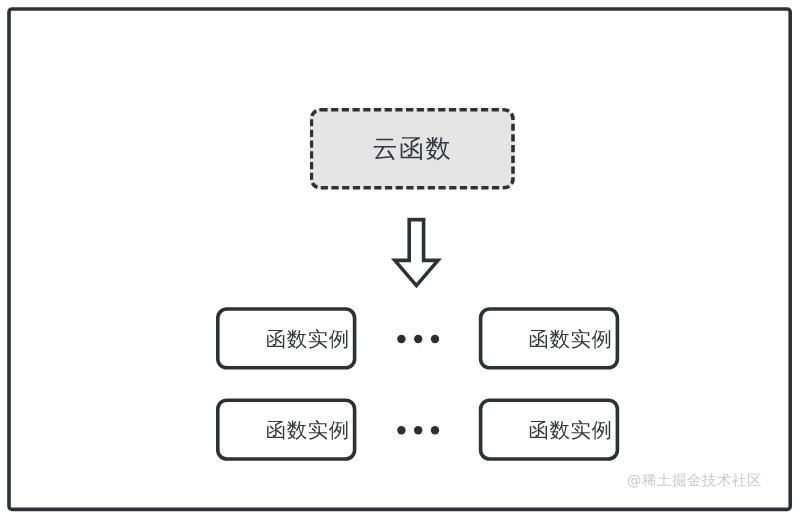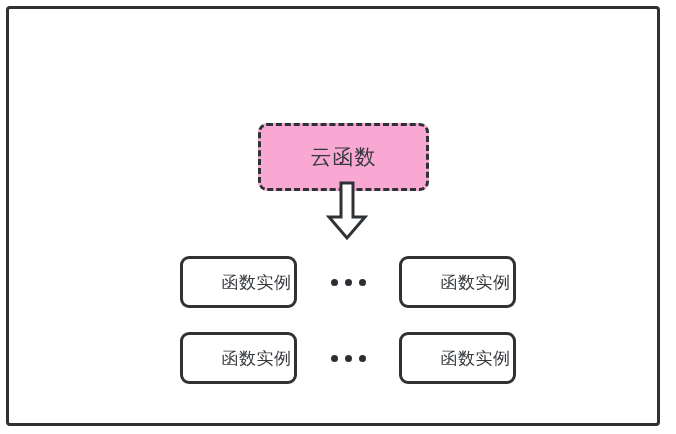--- a/index.html
+++ b/index.html
@@ -47,27 +47,27 @@
     font-weight: bold;
     color: #2b2f33;
     letter-spacing: 1px;
     line-height: 38px;
   }
 
   
   .cloud-function-node {
     position: absolute;
     left: 249px;
-    top: 114px;
+    top: 81px;
     width: 171px;
     height: 68px;
     box-sizing: border-box;
     border: 3px dashed #2f3235;
     border-radius: 9px;
-    background: #f9a8d4;
+    background: #e5e5e5;
     display: flex;
     align-items: center;
     justify-content: center;
   }
   .cloud-function-label {
     font-size: 21px;
     color: #34383c;
     letter-spacing: 1px;
   }
 
@@ -175,15 +175,16 @@
       <div class="ellipsis-group">
         <span class="ellipsis-dot"></span>
         <span class="ellipsis-dot"></span>
         <span class="ellipsis-dot"></span>
       </div>
       <div class="instance-box">
         <span class="instance-label">函数实例</span>
       </div>
     </div>
 
+    <div class="watermark">@稀土掘金技术社区</div>
 
   </div>
 </div>
 
 </body></html>

